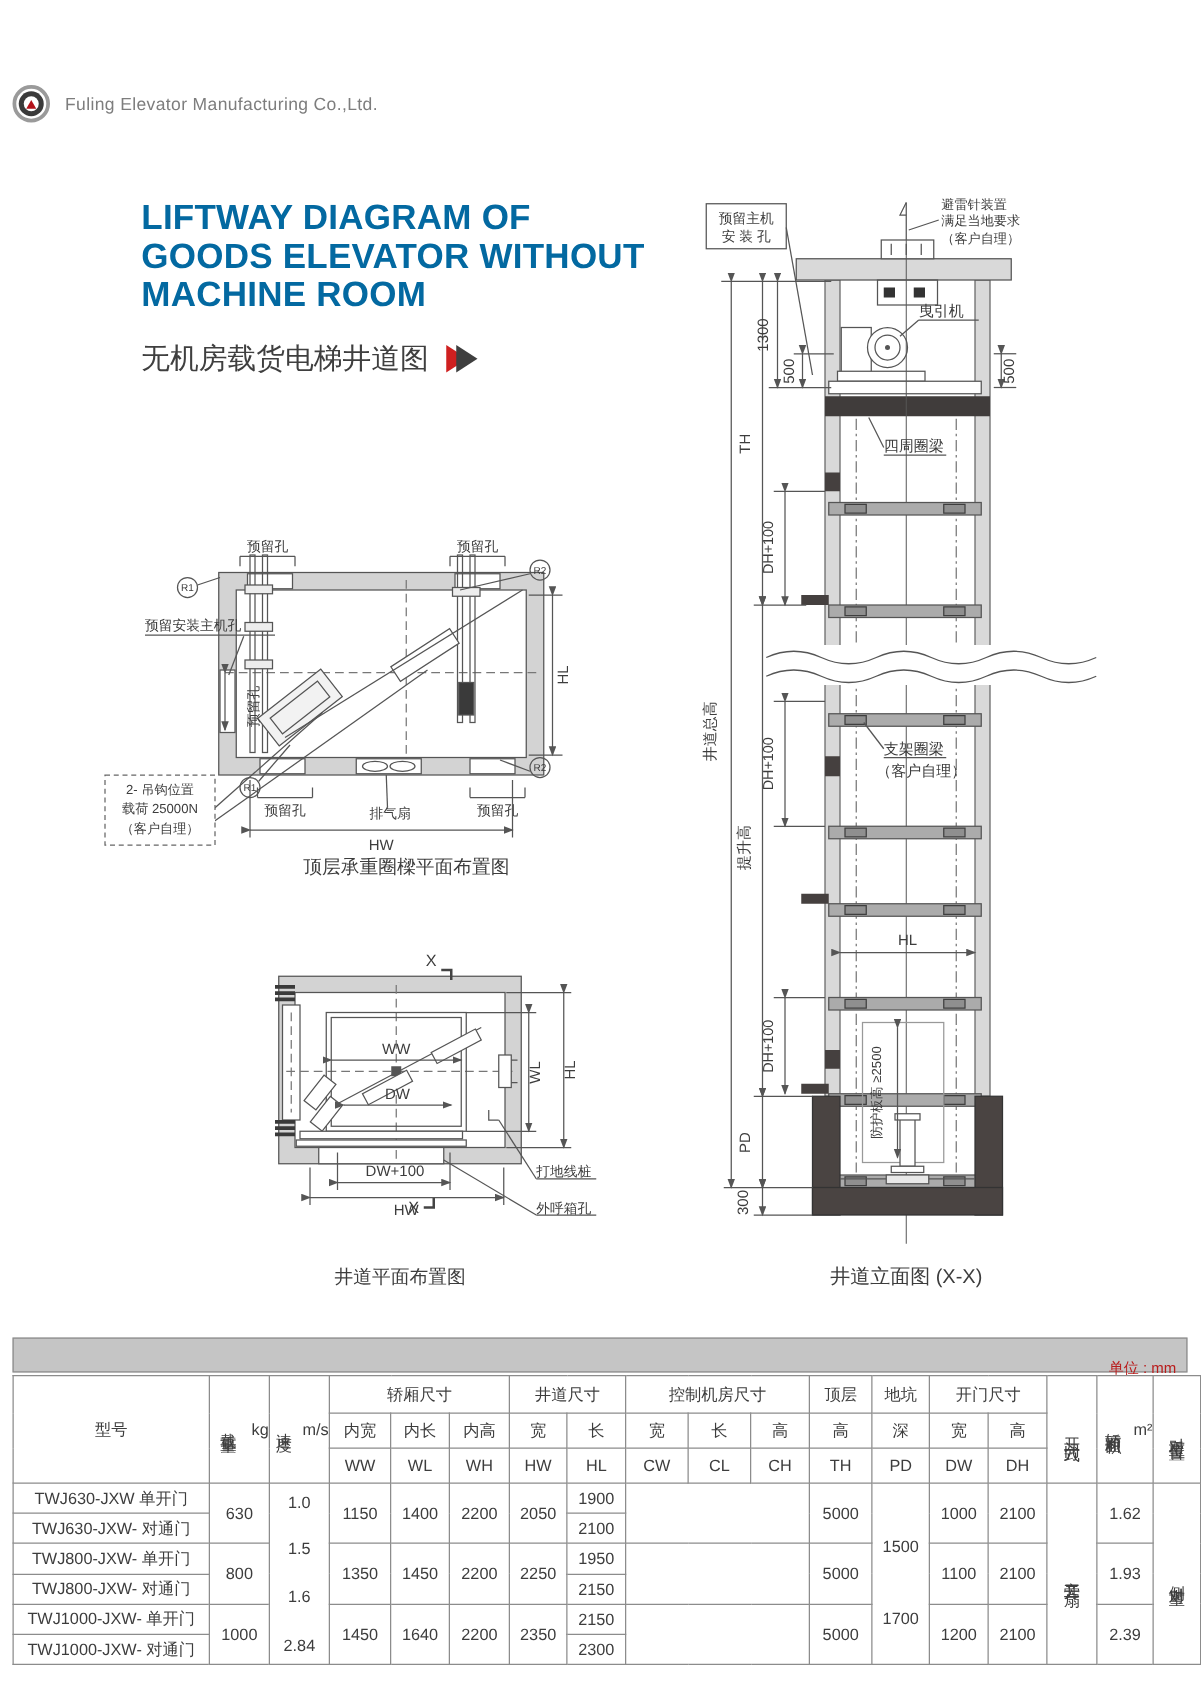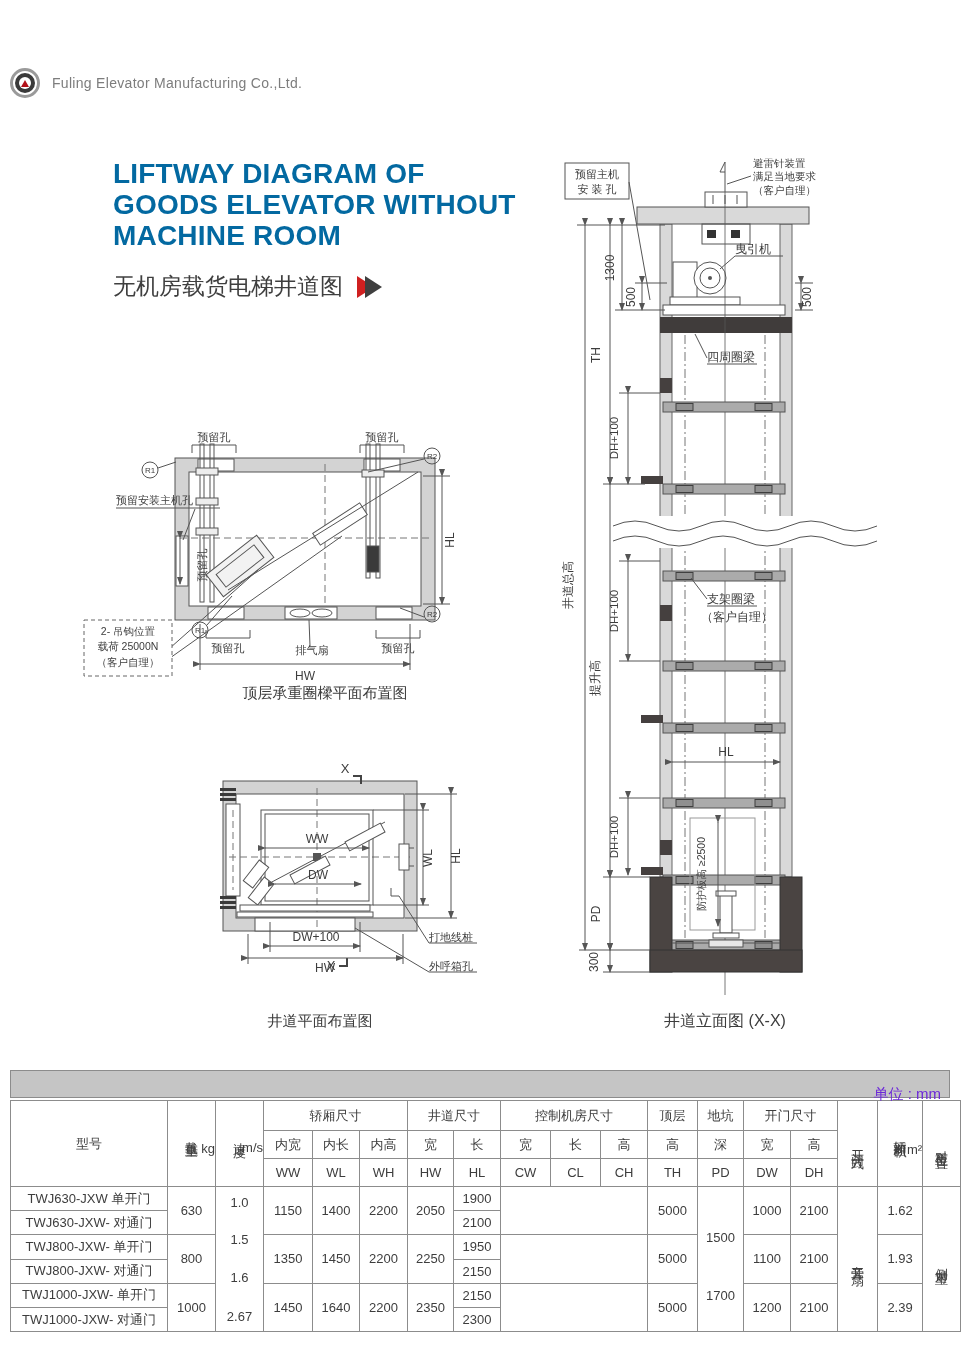--- a/index.html
+++ b/index.html
@@ -24,27 +24,27 @@
   .tri-red{border-left:17px solid #cf2020;}
   .tri-dark{border-left:17px solid #3f3f3f;margin-left:-9px;}
   
   .dg{position:absolute;}
   svg text{fill:#3d3d3d;font-family:"Liberation Sans","DejaVu Sans",sans-serif;}
   
   .tblwrap{position:absolute;left:10px;top:1070px;width:940px;}
   .tbar{background:#c5c5c5;border:1px solid #8c8c8c;height:26px;display:flex;align-items:center;
         position:relative;margin-bottom:2px;}
   .tbar-title{flex:1;text-align:center;font-size:14px;font-weight:bold;color:#3a3a3a;}
-  .tbar-unit{position:absolute;right:8px;font-size:15px;color:#6d28d9;margin-top:20px;}
+  .tbar-unit{position:absolute;right:8px;font-size:12px;color:#b91c1c;margin-top:20px;}
   table.spec{border-collapse:collapse;table-layout:fixed;width:940px;border:1px solid #777;}
   table.spec th,table.spec td{border:1px solid #8c8c8c;text-align:center;vertical-align:middle;
         font-size:13px;font-weight:400;color:#3d3d3d;padding:0;overflow:hidden;}
   td.model{text-align:left;padding-left:10px;font-weight:bold;font-size:13px;}
   .vtext{writing-mode:vertical-rl;text-orientation:upright;letter-spacing:2px;margin:0 auto;line-height:1;}
-  .vcell{display:flex;flex-direction:column;align-items:flex-end;justify-content:center;gap:4px;}
+  .vcell{display:flex;flex-direction:row;align-items:flex-start;justify-content:center;gap:4px;}
   .relcell{position:relative;height:144px;}
   .fl{position:absolute;left:0;width:100%;transform:translateY(-50%);text-align:center;}
 </style>
 </head>
 <body>
 
 <div class="hdr">
   <div class="logo">
     <div class="logo-inner">
         <div class="logo-core">
@@ -582,21 +582,21 @@
       <th>DH</th>
     </tr>
 
     <tr style="height:24px">
       <td class="model">TWJ630-JXW 单开门</td>
       <td rowspan="2">630</td>
       <td rowspan="6" class="relcell">
         <div class="fl" style="top:15px">1.0</div>
         <div class="fl" style="top:52px">1.5</div>
         <div class="fl" style="top:90px">1.6</div>
-        <div class="fl" style="top:129px">2.67</div>
+        <div class="fl" style="top:129px">2.84</div>
       </td>
       <td rowspan="2">1150</td>
       <td rowspan="2">1400</td>
       <td rowspan="2">2200</td>
       <td rowspan="2">2050</td>
       <td>1900</td>
       <td rowspan="2" colspan="3"></td>
       <td rowspan="2">5000</td>
       <td rowspan="6" class="relcell">
         <div class="fl" style="top:50px">1500</div>

